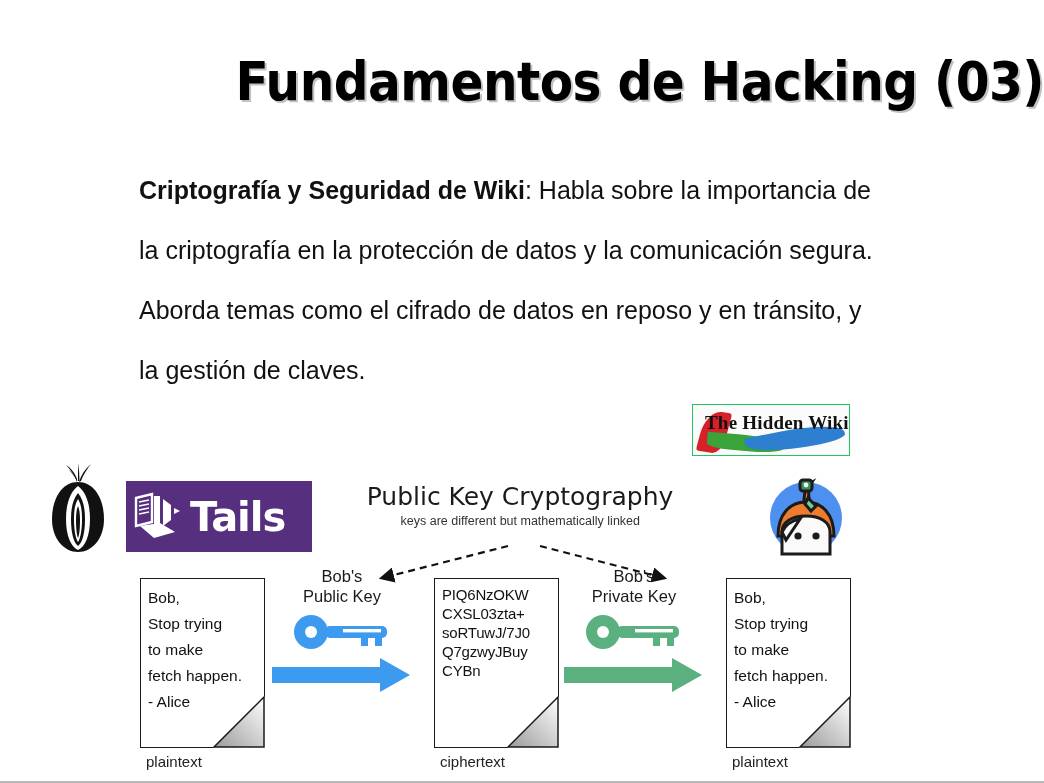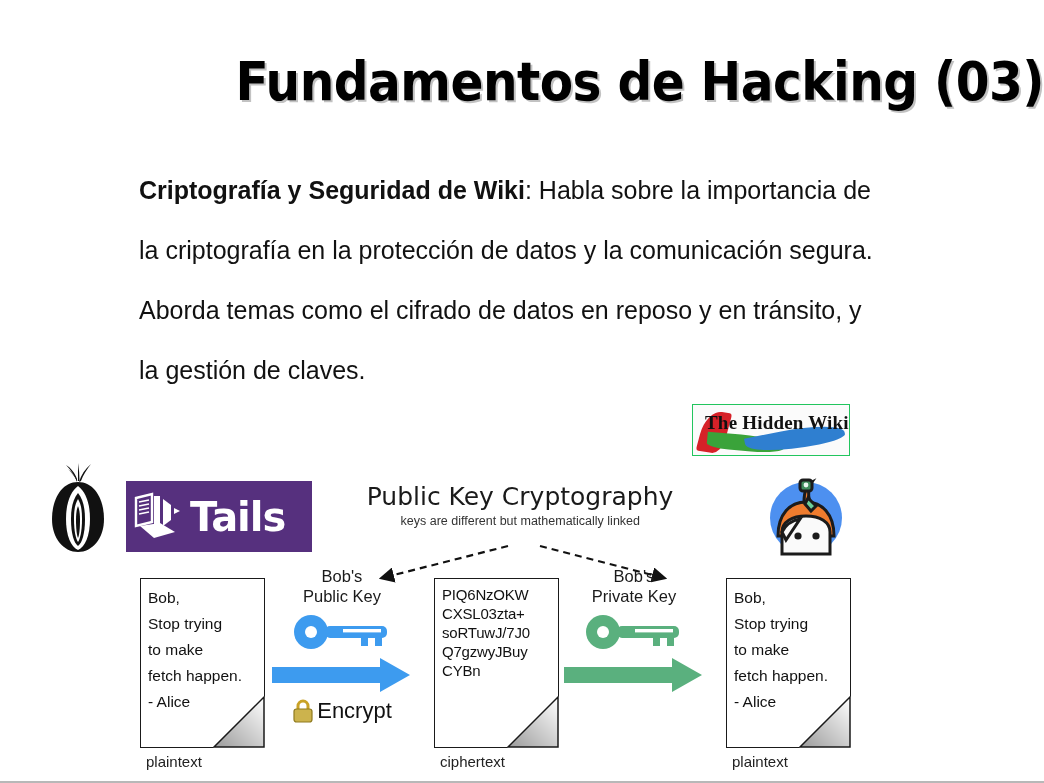--- a/index.html
+++ b/index.html
@@ -209,27 +209,20 @@
         <circle cx="22" cy="20" r="17" fill="#3d9bef"></circle>
         <circle cx="22" cy="20" r="6" fill="#fff"></circle>
         <rect x="36" y="14" width="62" height="12" rx="5" fill="#3d9bef"></rect>
         <rect x="54" y="17" width="38" height="3.4" fill="#fff"></rect>
         <rect x="72" y="25" width="7" height="9" fill="#3d9bef"></rect>
         <rect x="86" y="25" width="7" height="9" fill="#3d9bef"></rect>
       </svg>
       <svg class="arrow-svg" width="140" height="34" viewBox="0 0 140 34">
         <path d="M0 9 L108 9 L108 0 L138 17 L108 34 L108 25 L0 25 Z" fill="#3d9bef"></path>
       </svg>
-      <div class="op">
-        <svg class="lock-ico" viewBox="0 0 22 24">
-          <path d="M6 11 L6 7 A5 5 0 0 1 16 7 L16 11" fill="none" stroke="#c9a227" stroke-width="3"></path>
-          <rect x="2" y="10" width="18" height="13" rx="2.5" fill="#ccb34d" stroke="#8f7a1e" stroke-width="1.2"></rect>
-        </svg>
-        <span>Encrypt</span>
-      </div>
     </div>
 
     <div class="doc doc-cipher">
       <div class="doc-body"></div>
       <div class="doc-text cipher">PIQ6NzOKW
 CXSL03zta+
 soRTuwJ/7J0
 Q7gzwyJBuy
 CYBn</div>
       <svg class="doc-fold" viewBox="0 0 54 54">

